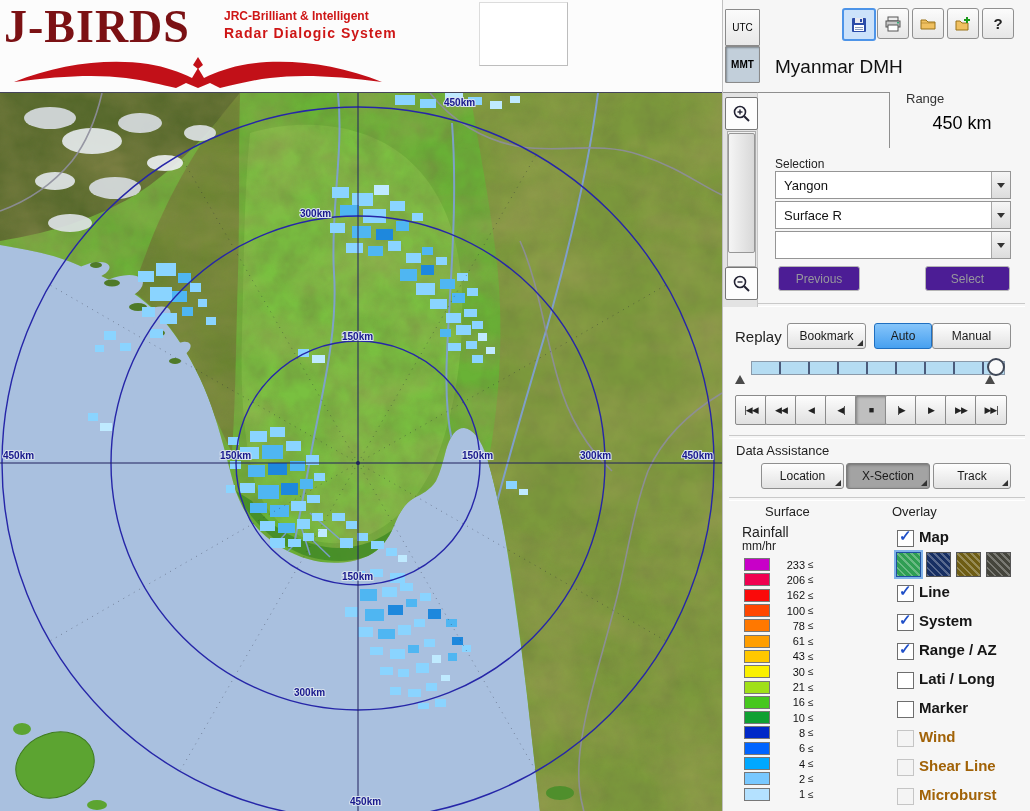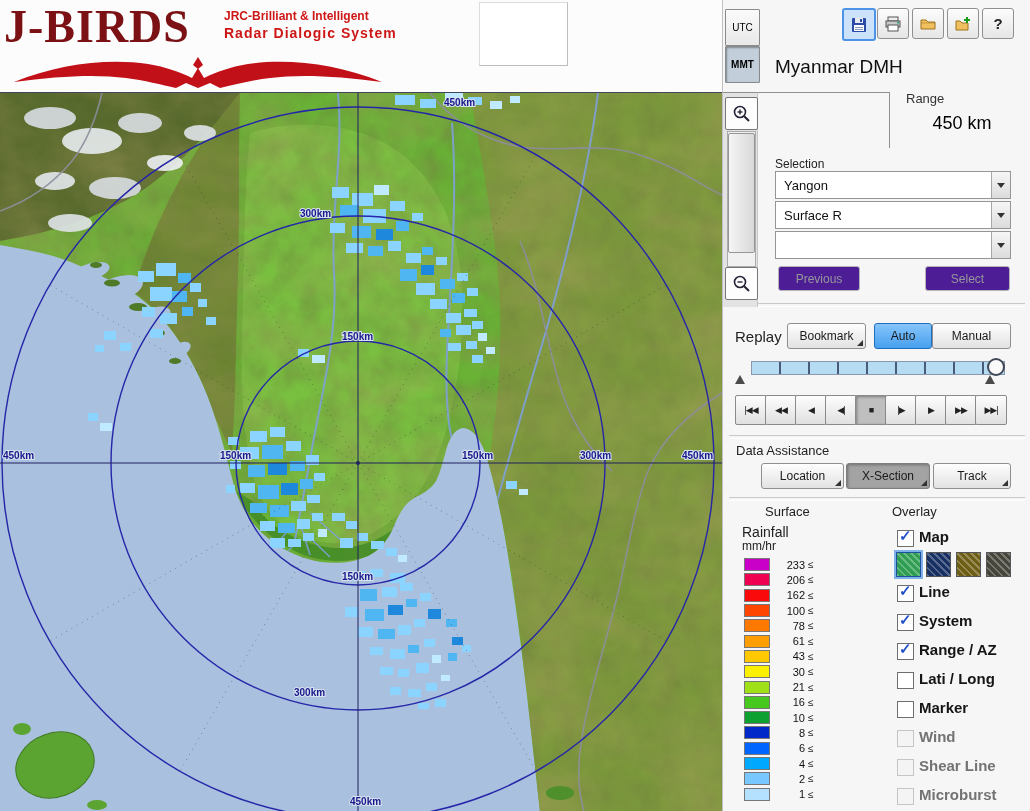--- a/index.html
+++ b/index.html
@@ -40,21 +40,21 @@
   .hr{position:absolute;left:6px;width:296px;height:2px;border-top:1px solid #C9C9C9;border-bottom:1px solid #FFF}
   .lab{position:absolute;color:#222;white-space:nowrap}
   .mb{position:absolute;width:30px;height:28px;display:flex;align-items:center;justify-content:center;
       background:linear-gradient(#FDFDFD,#E0E0E0);border:1px solid #8A8A8A;border-radius:2px;
       font-size:9px;letter-spacing:-1px;color:#222}
   .mb.prs{background:#BFBFBF;box-shadow:inset 1px 1px 3px rgba(0,0,0,.35)}
   .cb{position:absolute;width:15px;height:15px;background:#FFF;border:1px solid #6E6E6E}
   .cb.checked::after{content:"✓";position:absolute;left:1px;top:-4px;font-size:15px;font-weight:bold;color:#2050C8}
   .orow{position:absolute;width:140px;height:20px}
   .orow .lbl{position:absolute;left:23px;top:0;font-size:15px;font-weight:bold;color:#151515;white-space:nowrap}
-  .orow.disabled .lbl{color:#737373}
+  .orow.disabled .lbl{color:#a16207}
   .orow.disabled .cb{background:#F4F4F4;border-color:#C5C5C5}
   .msw{position:absolute;width:23px;height:23px;border:1px solid #555;
        background-image:repeating-linear-gradient(45deg,rgba(255,255,255,.28) 0 2px,transparent 2px 5px)}
   .msw.selmsw{border:1px solid #1F4F9F;box-shadow:0 0 0 2px #7FB2E8}
   .lrow{display:flex;align-items:center;height:15.3px}
   .lsw{width:26px;height:13px;border:1px solid #777;box-sizing:border-box}
   .lval{width:26px;text-align:right;font-size:11px;color:#111;margin-left:9px}
   .lle{font-size:10px;margin-left:3px;color:#222}
   .strack{position:absolute;background:#F1F1F1;border:1px solid #ABABAB}
   .sthumb{position:absolute;background:linear-gradient(90deg,#F5F5F5,#D8D8D8);border:1px solid #979797;border-radius:2px}

